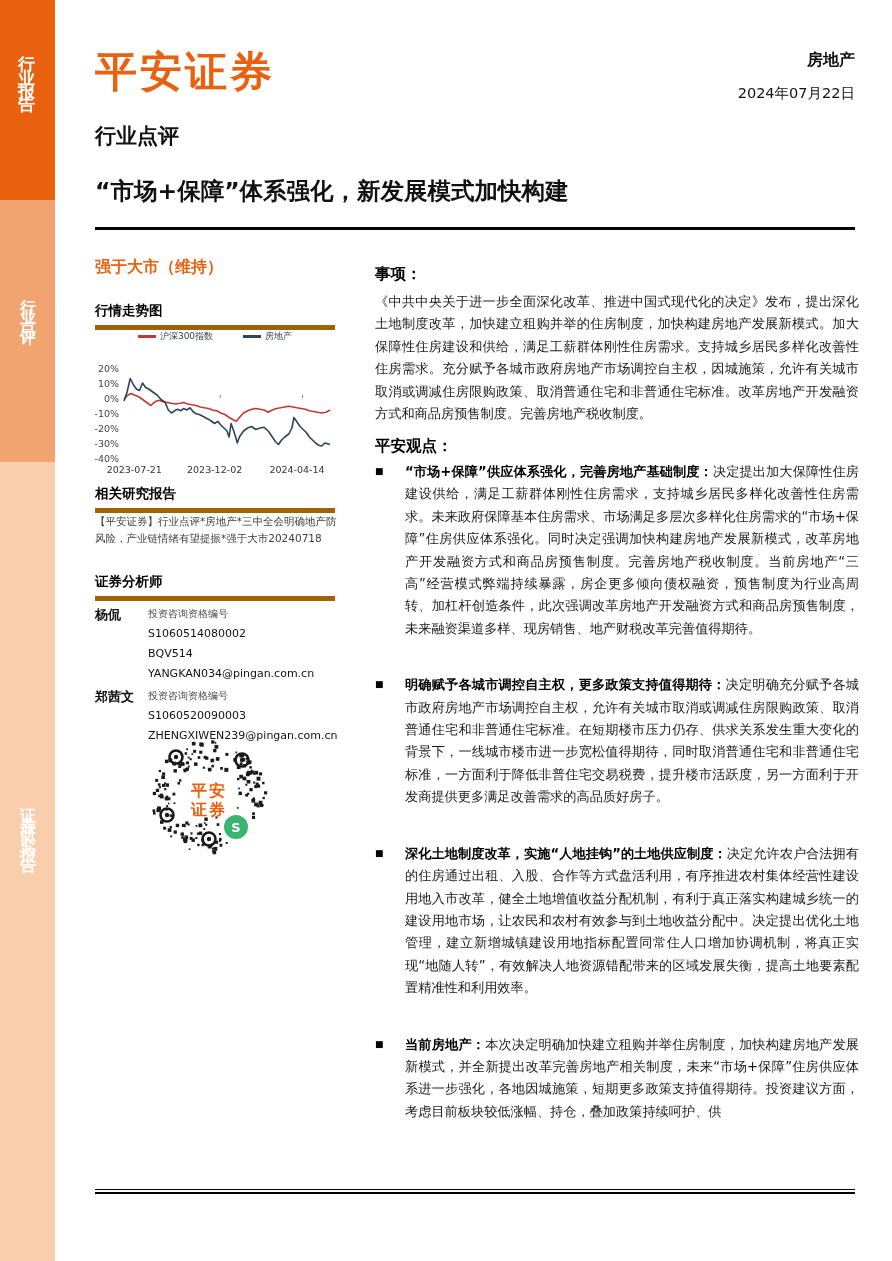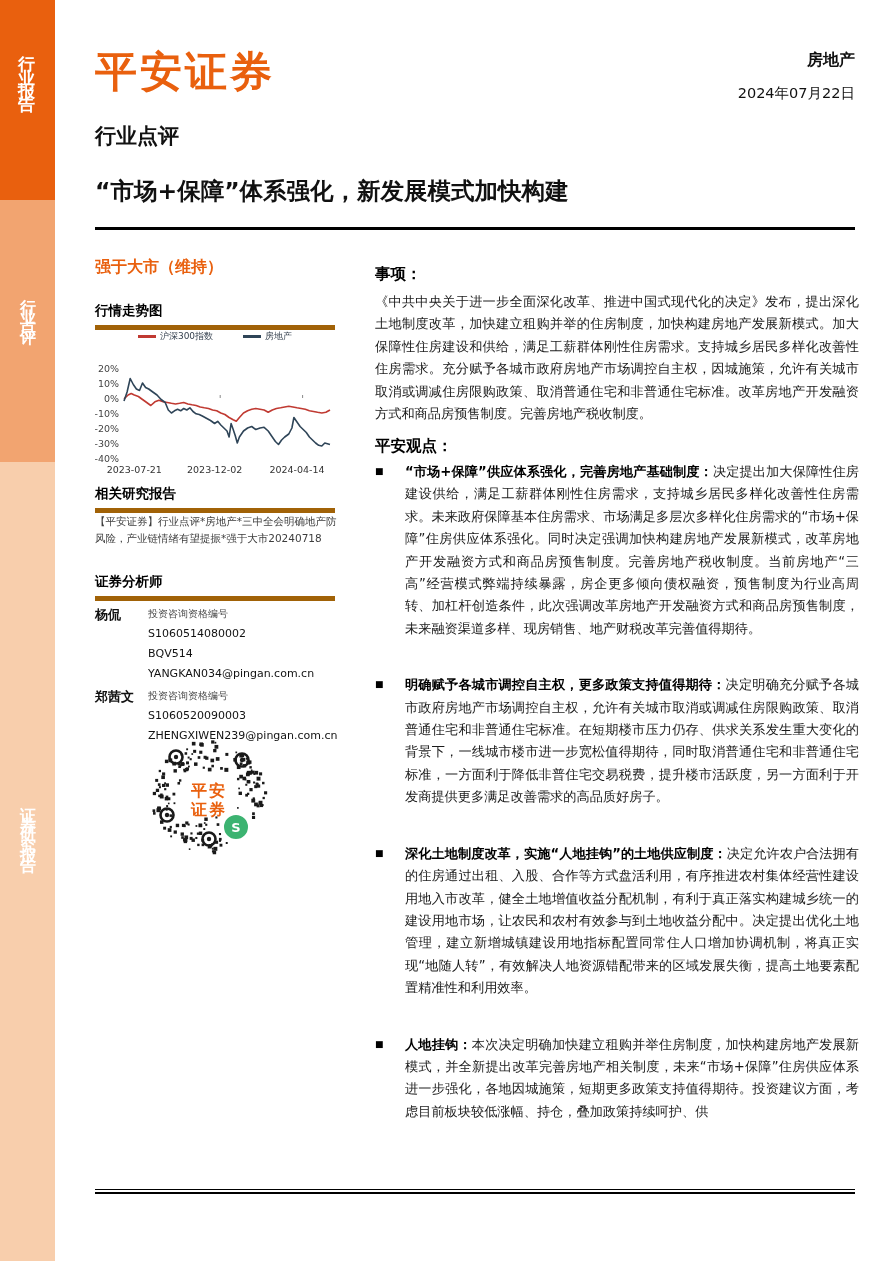--- a/index.html
+++ b/index.html
@@ -365,19 +365,19 @@
     </div>
     <div class="bullet">
       <div class="bullet-marker">■</div>
       <div class="bullet-content">
         <span class="bullet-lead">深化土地制度改革，实施“人地挂钩”的土地供应制度：</span><span>决定允许农户合法拥有的住房通过出租、入股、合作等方式盘活利用，有序推进农村集体经营性建设用地入市改革，健全土地增值收益分配机制，有利于真正落实构建城乡统一的建设用地市场，让农民和农村有效参与到土地收益分配中。决定提出优化土地管理，建立新增城镇建设用地指标配置同常住人口增加协调机制，将真正实现“地随人转”，有效解决人地资源错配带来的区域发展失衡，提高土地要素配置精准性和利用效率。</span>
       </div>
     </div>
     <div class="bullet">
       <div class="bullet-marker">■</div>
       <div class="bullet-content">
-        <span class="bullet-lead">人地挂钩：</span><span>本次决定明确加快建立租购并举住房制度，加快构建房地产发展新模式，并全新提出改革完善房地产相关制度，未来“市场+保障”住房供应体系进一步强化，各地因城施策，短期更多政策支持值得期待。投资建议方面，考虑目前板块较低涨幅、持仓，叠加政策持续呵护、供</span>
+        <span class="bullet-lead">当前房地产：</span><span>本次决定明确加快建立租购并举住房制度，加快构建房地产发展新模式，并全新提出改革完善房地产相关制度，未来“市场+保障”住房供应体系进一步强化，各地因城施策，短期更多政策支持值得期待。投资建议方面，考虑目前板块较低涨幅、持仓，叠加政策持续呵护、供</span>
       </div>
     </div>
   </div>
 
   <div class="footer-rule"></div>
 </div>
 
 </body></html>

